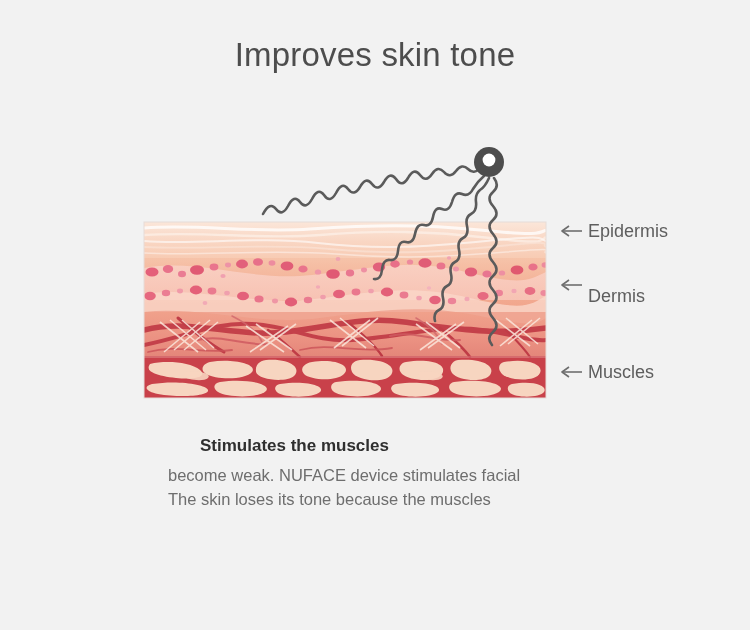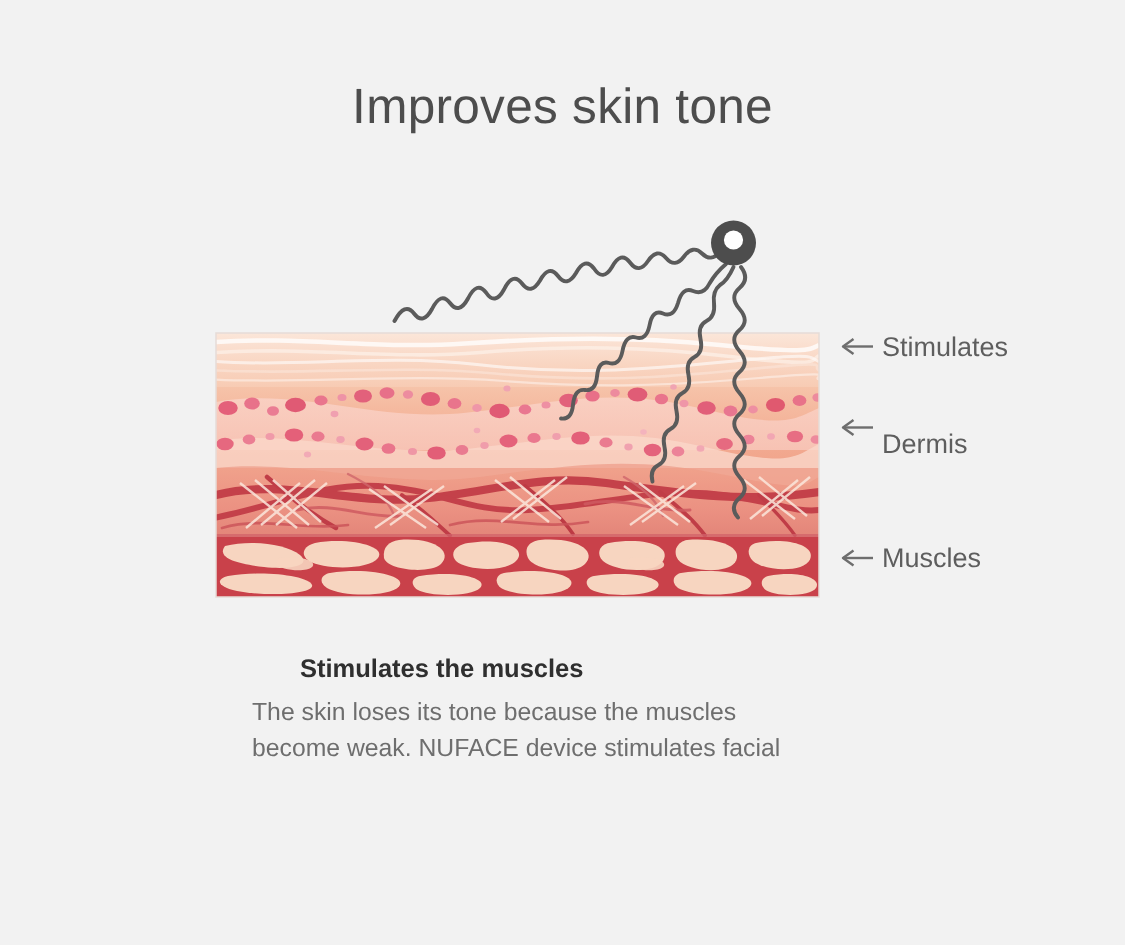--- a/index.html
+++ b/index.html
@@ -16,21 +16,21 @@
   }
   #page {
     position: relative;
     width: 750px;
     height: 630px;
     background: #f2f2f2;
   }
   .title {
     position: absolute;
     left: 0;
-    top: 52px;
+    top: 36px;
     width: 750px;
     text-align: center;
     font-size: 33px;
     font-weight: 300;
     color: #4d4d4d;
     letter-spacing: 0.2px;
     font-family: "Liberation Sans", sans-serif;
   }
   .diagram-wrap {
     position: absolute;
@@ -327,25 +327,25 @@
           <line x1="582" y1="285" x2="562" y2="285"></line>
           <polyline points="569,280 562,285 569,290" stroke-linejoin="round"></polyline>
         </g>
         <g>
           <line x1="582" y1="372" x2="562" y2="372"></line>
           <polyline points="569,367 562,372 569,377" stroke-linejoin="round"></polyline>
         </g>
       </g>
     </svg>
 
-    <div class="label" id="label-epidermis">Stimulates</div>
+    <div class="label" id="label-epidermis">Epidermis</div>
     <div class="label" id="label-dermis">Dermis</div>
     <div class="label" id="label-muscles">Muscles</div>
   </div>
 
   <div class="caption-heading">Stimulates the muscles</div>
 
   <div class="caption-body">
+    <span>become weak. NUFACE device stimulates facial</span>
     <span>The skin loses its tone because the muscles</span>
-    <span>become weak. NUFACE device stimulates facial</span>
   </div>
 
 </div>
 
 </body></html>

